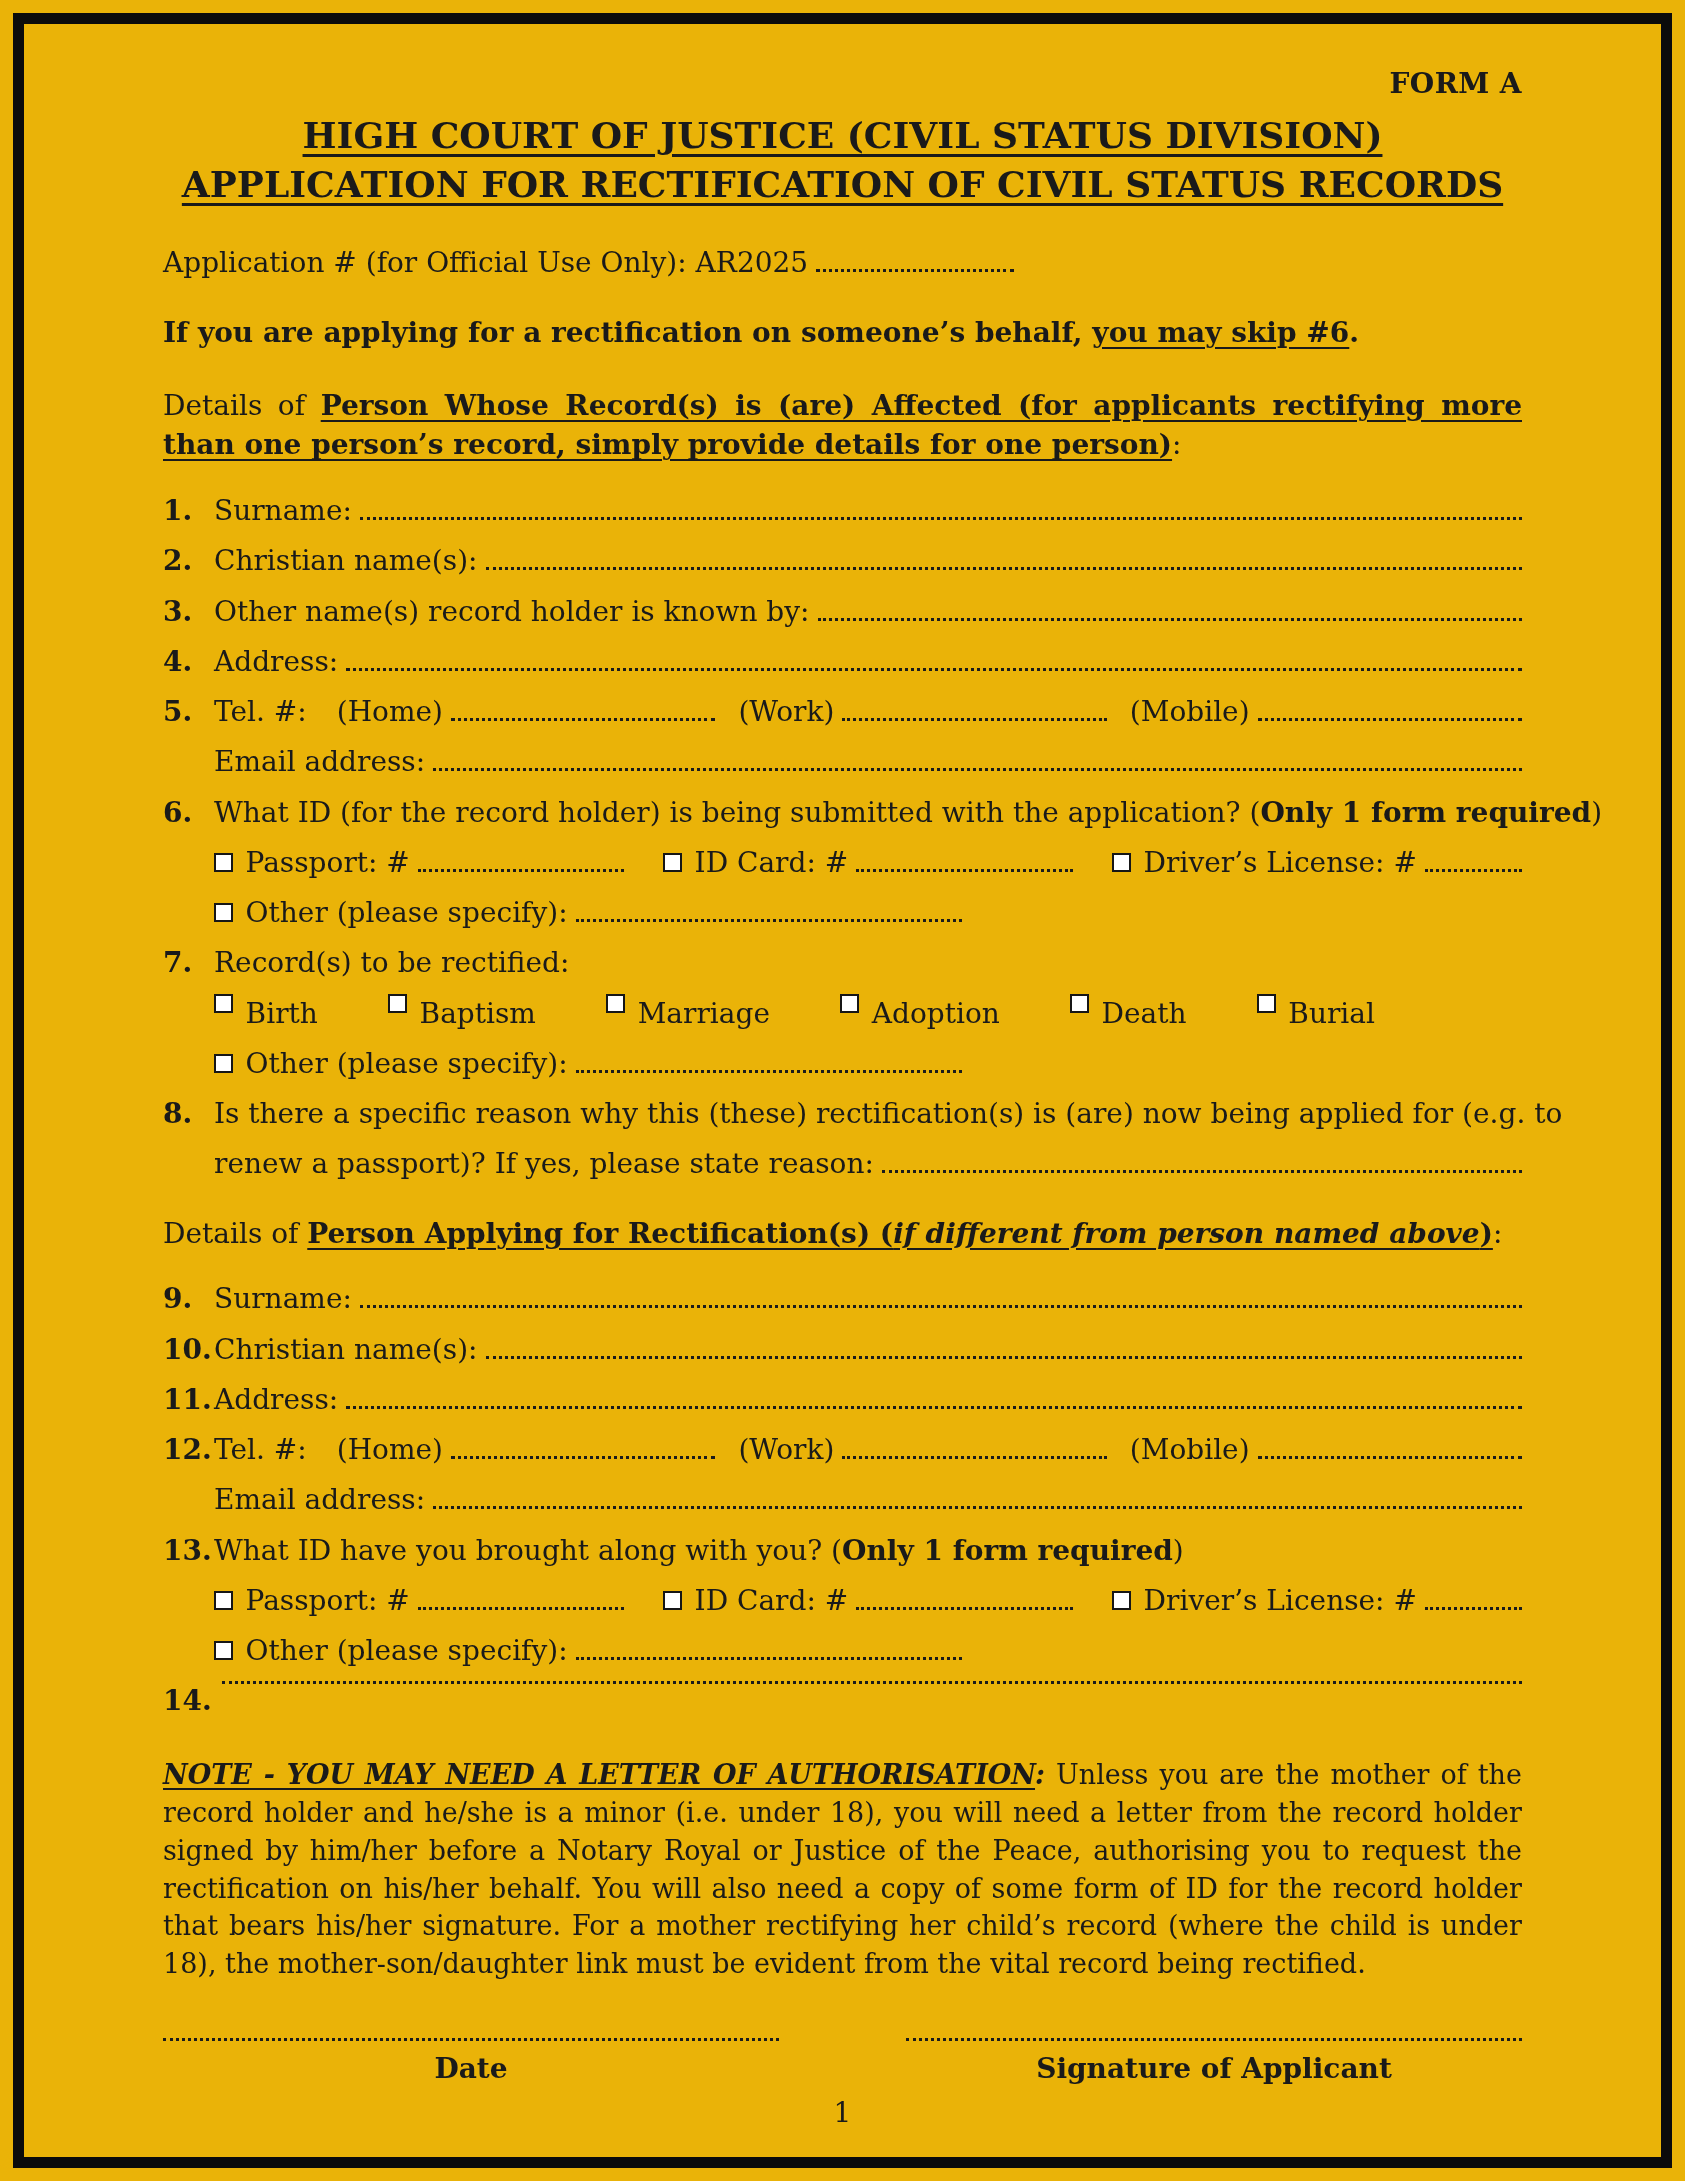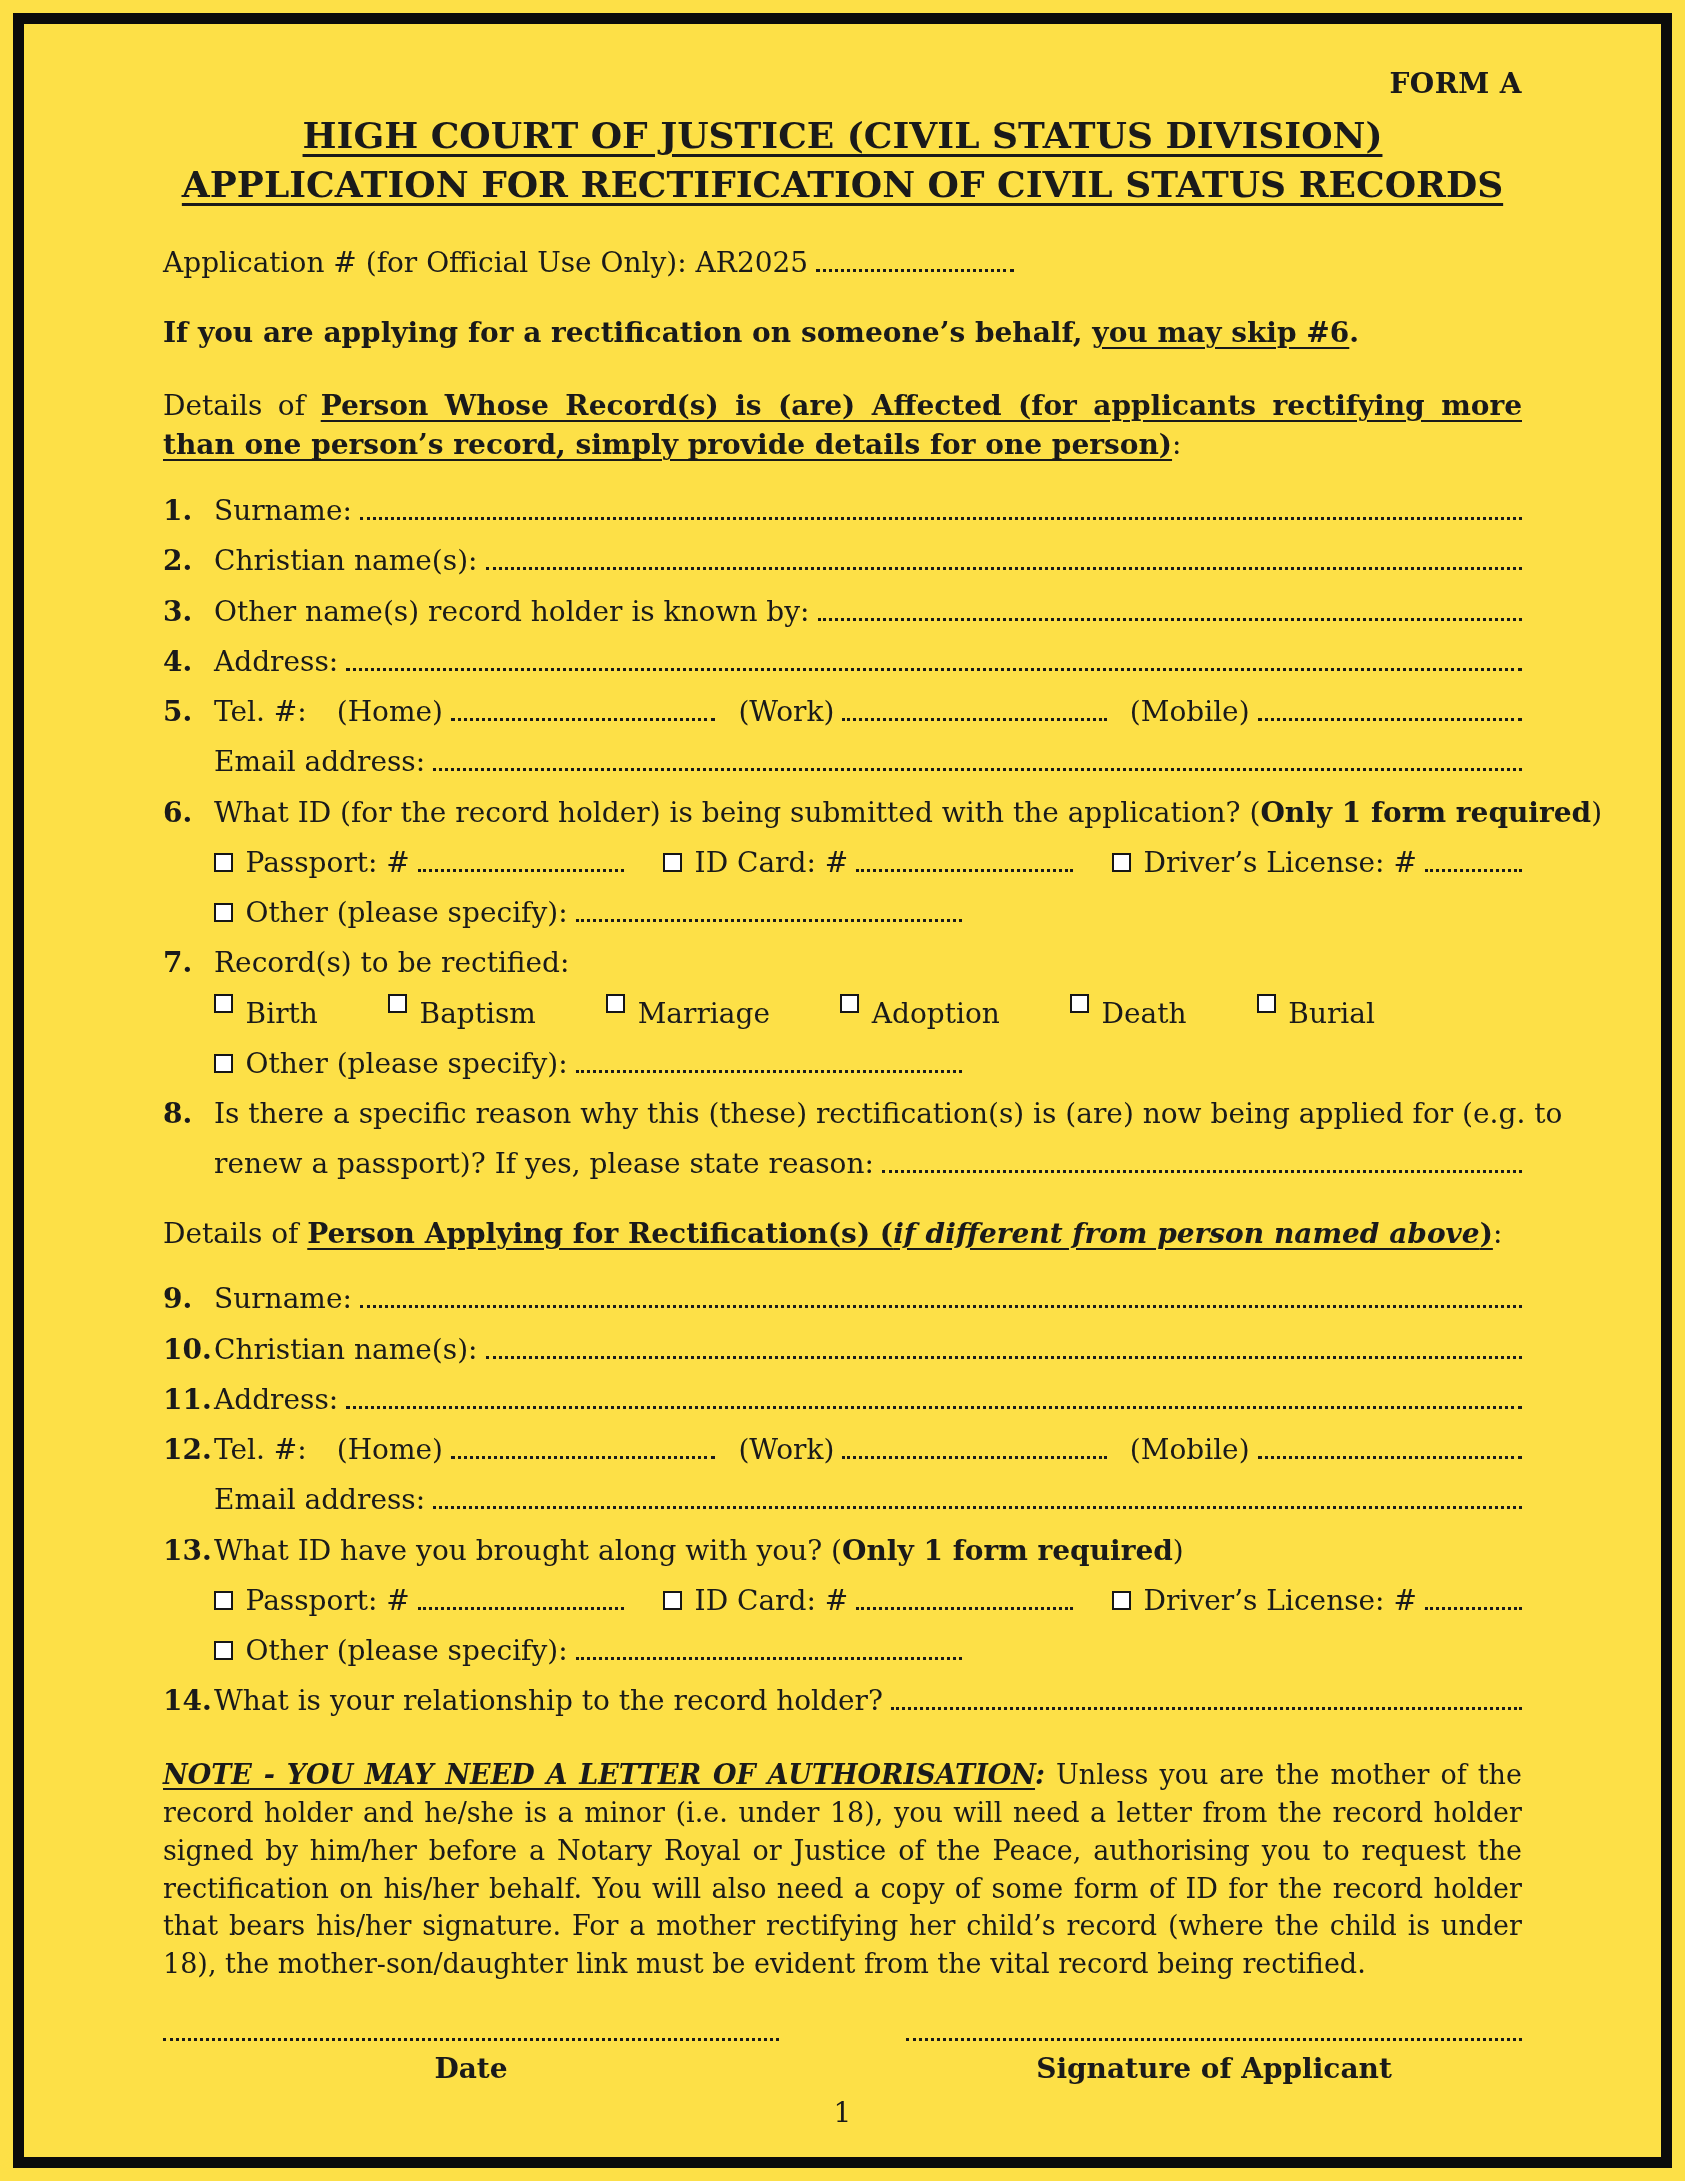--- a/index.html
+++ b/index.html
@@ -1,18 +1,18 @@
 <!DOCTYPE html>
 <html style="font-size:14px"><head>
 <meta charset="utf-8">
 <style>
   * { box-sizing: border-box; }
   html, body { margin: 0; padding: 0; background: #ffffff; }
   .page {
-    width: 1685px; height: 2181px; background: #fde047; padding: 13px;
+    width: 1685px; height: 2181px; background: #eab308; padding: 13px;
   }
   .inner {
     height: 100%; border: 11.4px solid #0b0b0b; overflow: hidden;
     padding: 40px 139px 24.6px 139px;
     display: flex; flex-direction: column;
     font-family: "DejaVu Serif", "Liberation Serif", serif;
     font-size: 28px; line-height: 1.42; color: #1a1a1a;
   }
   .form-tag { text-align: right; font-weight: bold; letter-spacing: 0.4px; margin-bottom: 3.5px; }
   .title { text-align: center; font-weight: bold; font-size: 36px; line-height: 1.38; margin: 3.5px 0 33px 0; }
@@ -298,21 +298,20 @@
           <span class="lbl">Other (please specify):</span>
           <span class="dots w440"></span>
         </div>
       </div>
     </div>
 
     <div class="item">
       <span class="num">14.</span>
       <div class="ibody">
         <div class="row">
-          <span class="lbl">What is your relationship to the record holder?</span>
           <span class="dots"></span>
         </div>
       </div>
     </div>
 
     <p class="note"><span class="nt">NOTE - YOU MAY NEED A LETTER OF AUTHORISATION</span><span class="nts">:</span><span> Unless you are the mother of the record holder and he/she is a minor (i.e. under 18), you will need a letter from the record holder signed by him/her before a Notary Royal or Justice of the Peace, authorising you to request the rectification on his/her behalf. You will also need a copy of some form of ID for the record holder that bears his/her signature. For a mother rectifying her child’s record (where the child is under 18), the mother-son/daughter link must be evident from the vital record being rectified.</span></p>
 
     <div class="footer">
       <div class="sigcol">
         <div class="sigline"></div>

